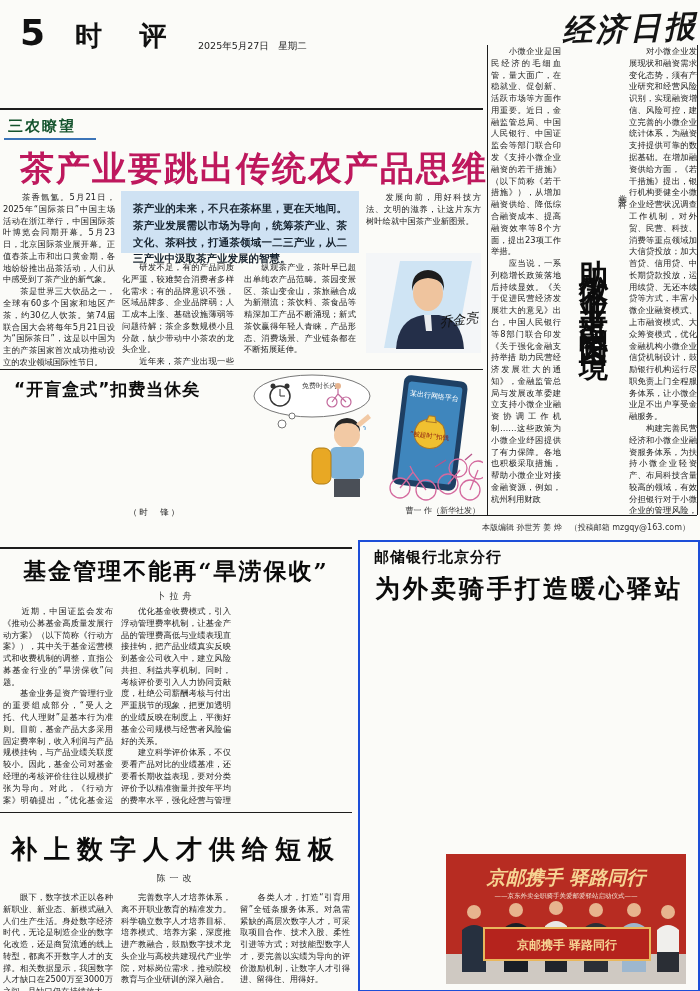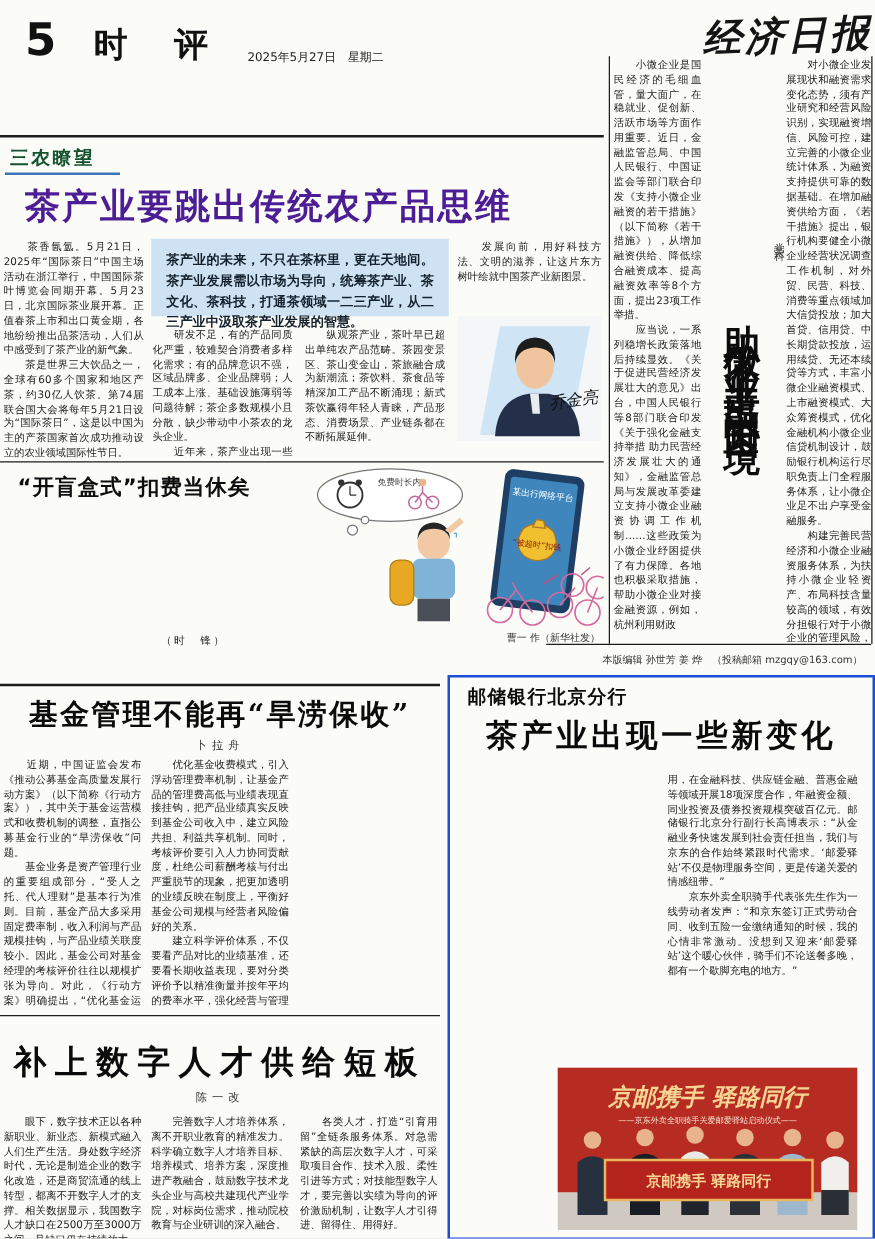--- a/index.html
+++ b/index.html
@@ -9,21 +9,21 @@
   .hline{position:absolute;background:#1d1d1d;height:1px;}
   .vline{position:absolute;background:#1d1d1d;width:1px;}
   .bodytext{font-size:8.3px;line-height:1.42;text-align:justify;white-space:pre-line;
             color:#222;overflow:hidden;}
   .pagenum{font:bold 36px "DejaVu Sans",sans-serif;color:#111;}
   .secname{font:bold 27px "DejaVu Serif",serif;letter-spacing:14px;color:#111;}
   .date{font-size:9.5px;color:#222;}
   .masthead{font:bold italic 31px "DejaVu Serif",serif;color:#151515;letter-spacing:3px;
             transform:rotate(-2deg);}
   .kicker{font-weight:bold;font-size:15px;color:#14532d;letter-spacing:2px;}
-  .tea-headline{font-weight:bold;font-size:28px;letter-spacing:2px;color:#4c1d95;
+  .tea-headline{font-weight:bold;font-size:34px;letter-spacing:2px;color:#be185d;
                 font-family:"DejaVu Sans",sans-serif;white-space:nowrap;}
   .summary{background:#cfe2f3;font:600 10.5px/1.6 "DejaVu Serif",serif;color:#15222e;
            padding:9px 12px;text-align:justify;}
   .vert-title{writing-mode:vertical-rl;font-weight:bold;font-size:29px;letter-spacing:9px;
               color:#0c0c0c;margin:0 auto;}
   .vert-byline{writing-mode:vertical-rl;font-size:8.5px;color:#333;letter-spacing:3px;}
   .cartoon-title{font-weight:bold;font-size:17px;color:#0d0d0d;letter-spacing:1px;}
   .serif-title{font-family:"DejaVu Serif",serif;font-weight:bold;color:#0b0b0b;text-align:center;}
   .byline{font-size:9px;color:#333;text-align:center;letter-spacing:4px;}
   .bank-kicker{font-weight:bold;font-size:15px;color:#0c0c0c;letter-spacing:1px;}
@@ -154,23 +154,21 @@
 　　建立科学评价体系，不仅要看产品对比的业绩基准，还要看长期收益表现，要对分类评价予以精准衡量并按年平均的费率水平，强化经营与管理考核的综合衡量。</div>
 
   <div class="abs serif-title" style="left:0;top:832px;width:352px;font-size:26px;letter-spacing:7px;">补上数字人才供给短板</div>
   <div class="abs byline" style="left:0;top:872px;width:352px;">陈一改</div>
   <div class="abs bodytext" style="left:3px;top:892px;width:110px;height:99px;">　　眼下，数字技术正以各种新职业、新业态、新模式融入人们生产生活。身处数字经济时代，无论是制造企业的数字化改造，还是商贸流通的线上转型，都离不开数字人才的支撑。相关数据显示，我国数字人才缺口在2500万至3000万之间，且缺口仍在持续放大。</div>
   <div class="abs bodytext" style="left:121px;top:892px;width:110px;height:99px;">　　完善数字人才培养体系，离不开职业教育的精准发力。科学确立数字人才培养目标、培养模式、培养方案，深度推进产教融合，鼓励数字技术龙头企业与高校共建现代产业学院，对标岗位需求，推动院校教育与企业研训的深入融合。</div>
   <div class="abs bodytext" style="left:240px;top:892px;width:110px;height:99px;">　　各类人才，打造“引育用留”全链条服务体系。对急需紧缺的高层次数字人才，可采取项目合作、技术入股、柔性引进等方式；对技能型数字人才，要完善以实绩为导向的评价激励机制，让数字人才引得进、留得住、用得好。</div>
 
   <div class="bankbox" style="left:358px;top:540px;width:338px;height:448px;">
     <div class="abs bank-kicker" style="left:14px;top:6px;">邮储银行北京分行</div>
-    <div class="abs bank-title" style="left:0;top:30px;width:338px;">茶产业出现一些新变化</div>
-    <div class="abs bodytext" style="left:174px;top:76px;width:152px;height:232px;">用，在金融科技、供应链金融、普惠金融等领域开展18项深度合作，年融资金额、同业投资及债券投资规模突破百亿元。邮储银行北京分行副行长高博表示：“从金融业务快速发展到社会责任担当，我们与京东的合作始终紧跟时代需求。‘邮爱驿站’不仅是物理服务空间，更是传递关爱的情感纽带。”
-　　京东外卖全职骑手代表张先生作为一线劳动者发声：“和京东签订正式劳动合同、收到五险一金缴纳通知的时候，我的心情非常激动。没想到又迎来‘邮爱驿站’这个暖心伙伴，骑手们不论送餐多晚，都有一个歇脚充电的地方。”</div>
+    <div class="abs bank-title" style="left:0;top:30px;width:338px;">为外卖骑手打造暖心驿站</div>
 
     <div class="abs" style="left:86px;top:312px;width:240px;height:130px;">
       <svg width="240" height="130" viewBox="0 0 240 130">
         <rect x="0" y="0" width="240" height="100" fill="#bf3126"></rect>
         <rect x="0" y="0" width="240" height="100" fill="#a8241c" opacity="0.35"></rect>
         <rect x="0" y="100" width="240" height="30" fill="#cfc9c2"></rect>
         <text x="120" y="30" font-size="19" font-weight="bold" font-style="italic" fill="#f6d493" text-anchor="middle" font-family="DejaVu Serif, serif">京邮携手 驿路同行</text>
         <text x="120" y="44" font-size="6.5" fill="#f3e3d2" text-anchor="middle">——京东外卖全职骑手关爱邮爱驿站启动仪式——</text>
 
         <g>

